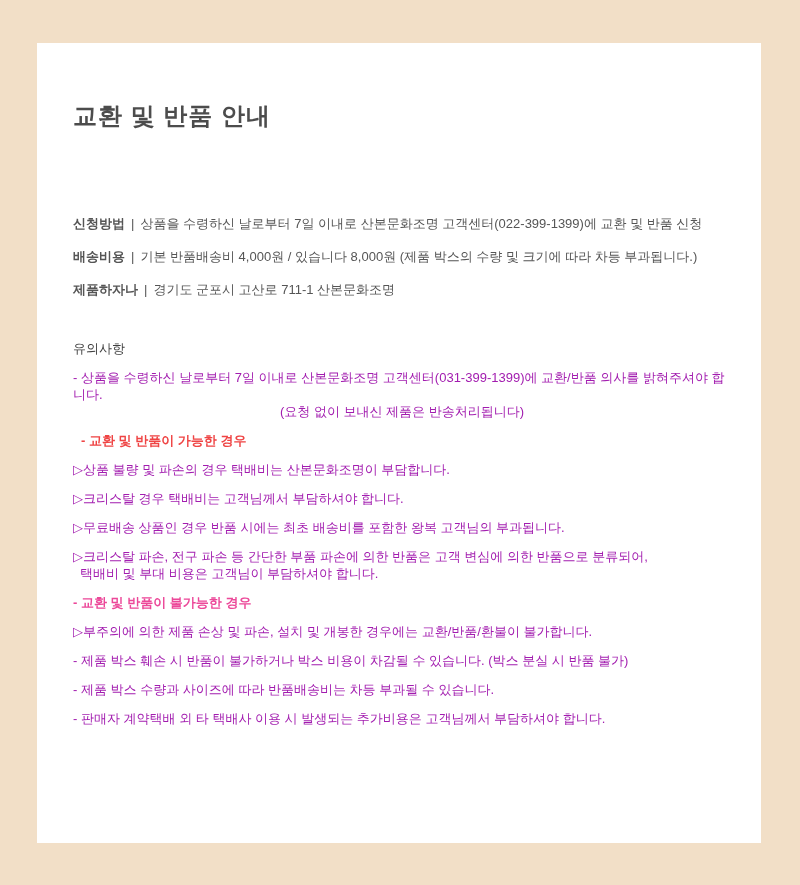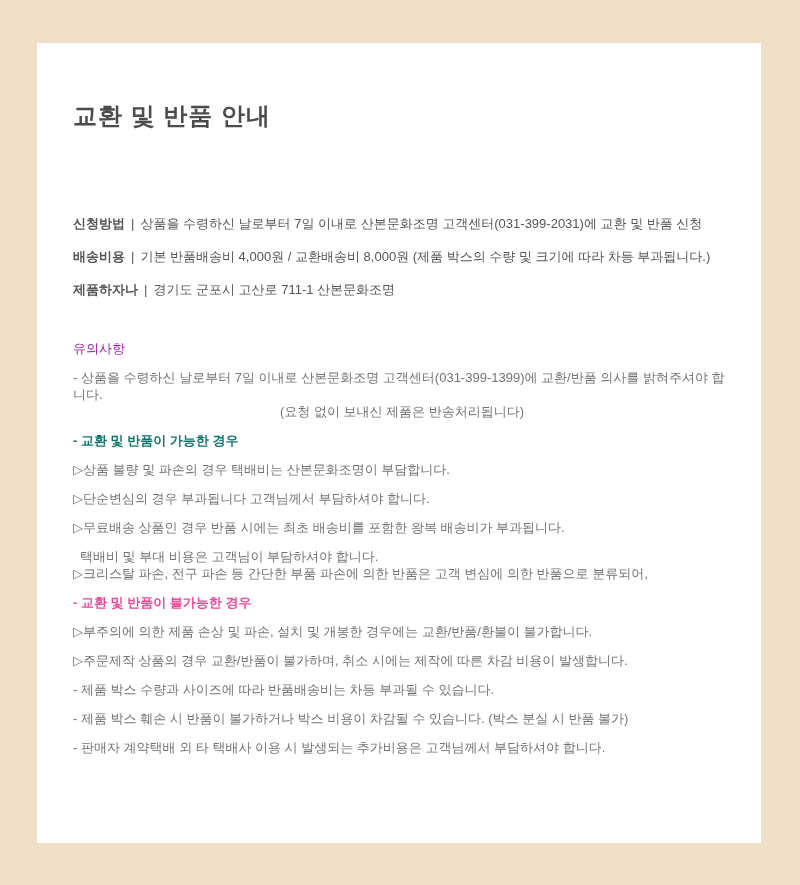--- a/index.html
+++ b/index.html
@@ -32,75 +32,74 @@
     line-height: 17px;
     color: #555555;
     margin-bottom: 16px;
   }
   .info-label { font-weight: bold; color: #555555; text-align: center; }
   .info-sep { margin: 0 6px; color: #555555; }
   .notice-section { margin-top: 42px; }
   .notice-heading {
     font-size: 13px;
     line-height: 17px;
-    color: #a21caf;
+    color: #404040;
     margin-bottom: 12px;
   }
   .para {
     font-size: 13px;
     line-height: 17px;
-    color: #737373;
+    color: #a21caf;
     margin-bottom: 12px;
   }
   .para .line { display: block; }
   .para .line.indent { padding-left: 6px; text-align: center; }
   .para .line.cont { padding-left: 7px; }
   .heading-blue { font-weight: bold; }
   .heading-red { font-weight: bold; }
 </style>
 </head>
 <body style="background: rgb(242, 223, 199);">
 
 <div class="card" style="background: rgb(255, 255, 255);">
 
   <h1 class="page-title" style="color: rgb(76, 76, 76);">교환 및 반품 안내</h1>
 
   <div class="info-section">
     <p class="info-line">
-      <span class="info-label">신청방법</span><span class="info-sep">|</span><span>상품을 수령하신 날로부터 7일 이내로 산본문화조명 고객센터(031-399-2031)에 교환 및 반품 신청</span>
+      <span class="info-label">신청방법</span><span class="info-sep">|</span><span>상품을 수령하신 날로부터 7일 이내로 산본문화조명 고객센터(022-399-1399)에 교환 및 반품 신청</span>
     </p>
     <p class="info-line">
-      <span class="info-label">배송비용</span><span class="info-sep">|</span><span>기본 반품배송비 4,000원 / 교환배송비 8,000원 (제품 박스의 수량 및 크기에 따라 차등 부과됩니다.)</span>
+      <span class="info-label">배송비용</span><span class="info-sep">|</span><span>기본 반품배송비 4,000원 / 있습니다 8,000원 (제품 박스의 수량 및 크기에 따라 차등 부과됩니다.)</span>
     </p>
     <p class="info-line">
       <span class="info-label">제품하자나</span><span class="info-sep">|</span><span>경기도 군포시 고산로 711-1 산본문화조명</span>
     </p>
   </div>
 
   <div class="notice-section">
     <p class="notice-heading">유의사항</p>
 
     <p class="para">
       <span class="line">- 상품을 수령하신 날로부터 7일 이내로 산본문화조명 고객센터(031-399-1399)에 교환/반품 의사를 밝혀주셔야 합니다.</span>
       <span class="line indent">(요청 없이 보내신 제품은 반송처리됩니다)</span>
     </p>
 
-    <p class="para heading-blue" style="color: #0f766e;">- 교환 및 반품이 가능한 경우</p>
+    <p class="para heading-blue" style="color: #ef4444; margin-left: 8px;">- 교환 및 반품이 가능한 경우</p>
 
     <p class="para">▷상품 불량 및 파손의 경우 택배비는 산본문화조명이 부담합니다.</p>
-    <p class="para">▷단순변심의 경우 부과됩니다 고객님께서 부담하셔야 합니다.</p>
-    <p class="para">▷무료배송 상품인 경우 반품 시에는 최초 배송비를 포함한 왕복 배송비가 부과됩니다.</p>
+    <p class="para">▷크리스탈 경우 택배비는 고객님께서 부담하셔야 합니다.</p>
+    <p class="para">▷무료배송 상품인 경우 반품 시에는 최초 배송비를 포함한 왕복 고객님의 부과됩니다.</p>
     <p class="para">
+      <span class="line">▷크리스탈 파손, 전구 파손 등 간단한 부품 파손에 의한 반품은 고객 변심에 의한 반품으로 분류되어,</span>
       <span class="line cont">택배비 및 부대 비용은 고객님이 부담하셔야 합니다.</span>
-      <span class="line">▷크리스탈 파손, 전구 파손 등 간단한 부품 파손에 의한 반품은 고객 변심에 의한 반품으로 분류되어,</span>
     </p>
 
     <p class="para heading-red" style="color: #ec4899;">- 교환 및 반품이 불가능한 경우</p>
 
     <p class="para">▷부주의에 의한 제품 손상 및 파손, 설치 및 개봉한 경우에는 교환/반품/환불이 불가합니다.</p>
-    <p class="para">▷주문제작 상품의 경우 교환/반품이 불가하며, 취소 시에는 제작에 따른 차감 비용이 발생합니다.</p>
 
+    <p class="para">- 제품 박스 훼손 시 반품이 불가하거나 박스 비용이 차감될 수 있습니다. (박스 분실 시 반품 불가)</p>
     <p class="para">- 제품 박스 수량과 사이즈에 따라 반품배송비는 차등 부과될 수 있습니다.</p>
-    <p class="para">- 제품 박스 훼손 시 반품이 불가하거나 박스 비용이 차감될 수 있습니다. (박스 분실 시 반품 불가)</p>
     <p class="para">- 판매자 계약택배 외 타 택배사 이용 시 발생되는 추가비용은 고객님께서 부담하셔야 합니다.</p>
   </div>
 
 </div>
 
 </body></html>

